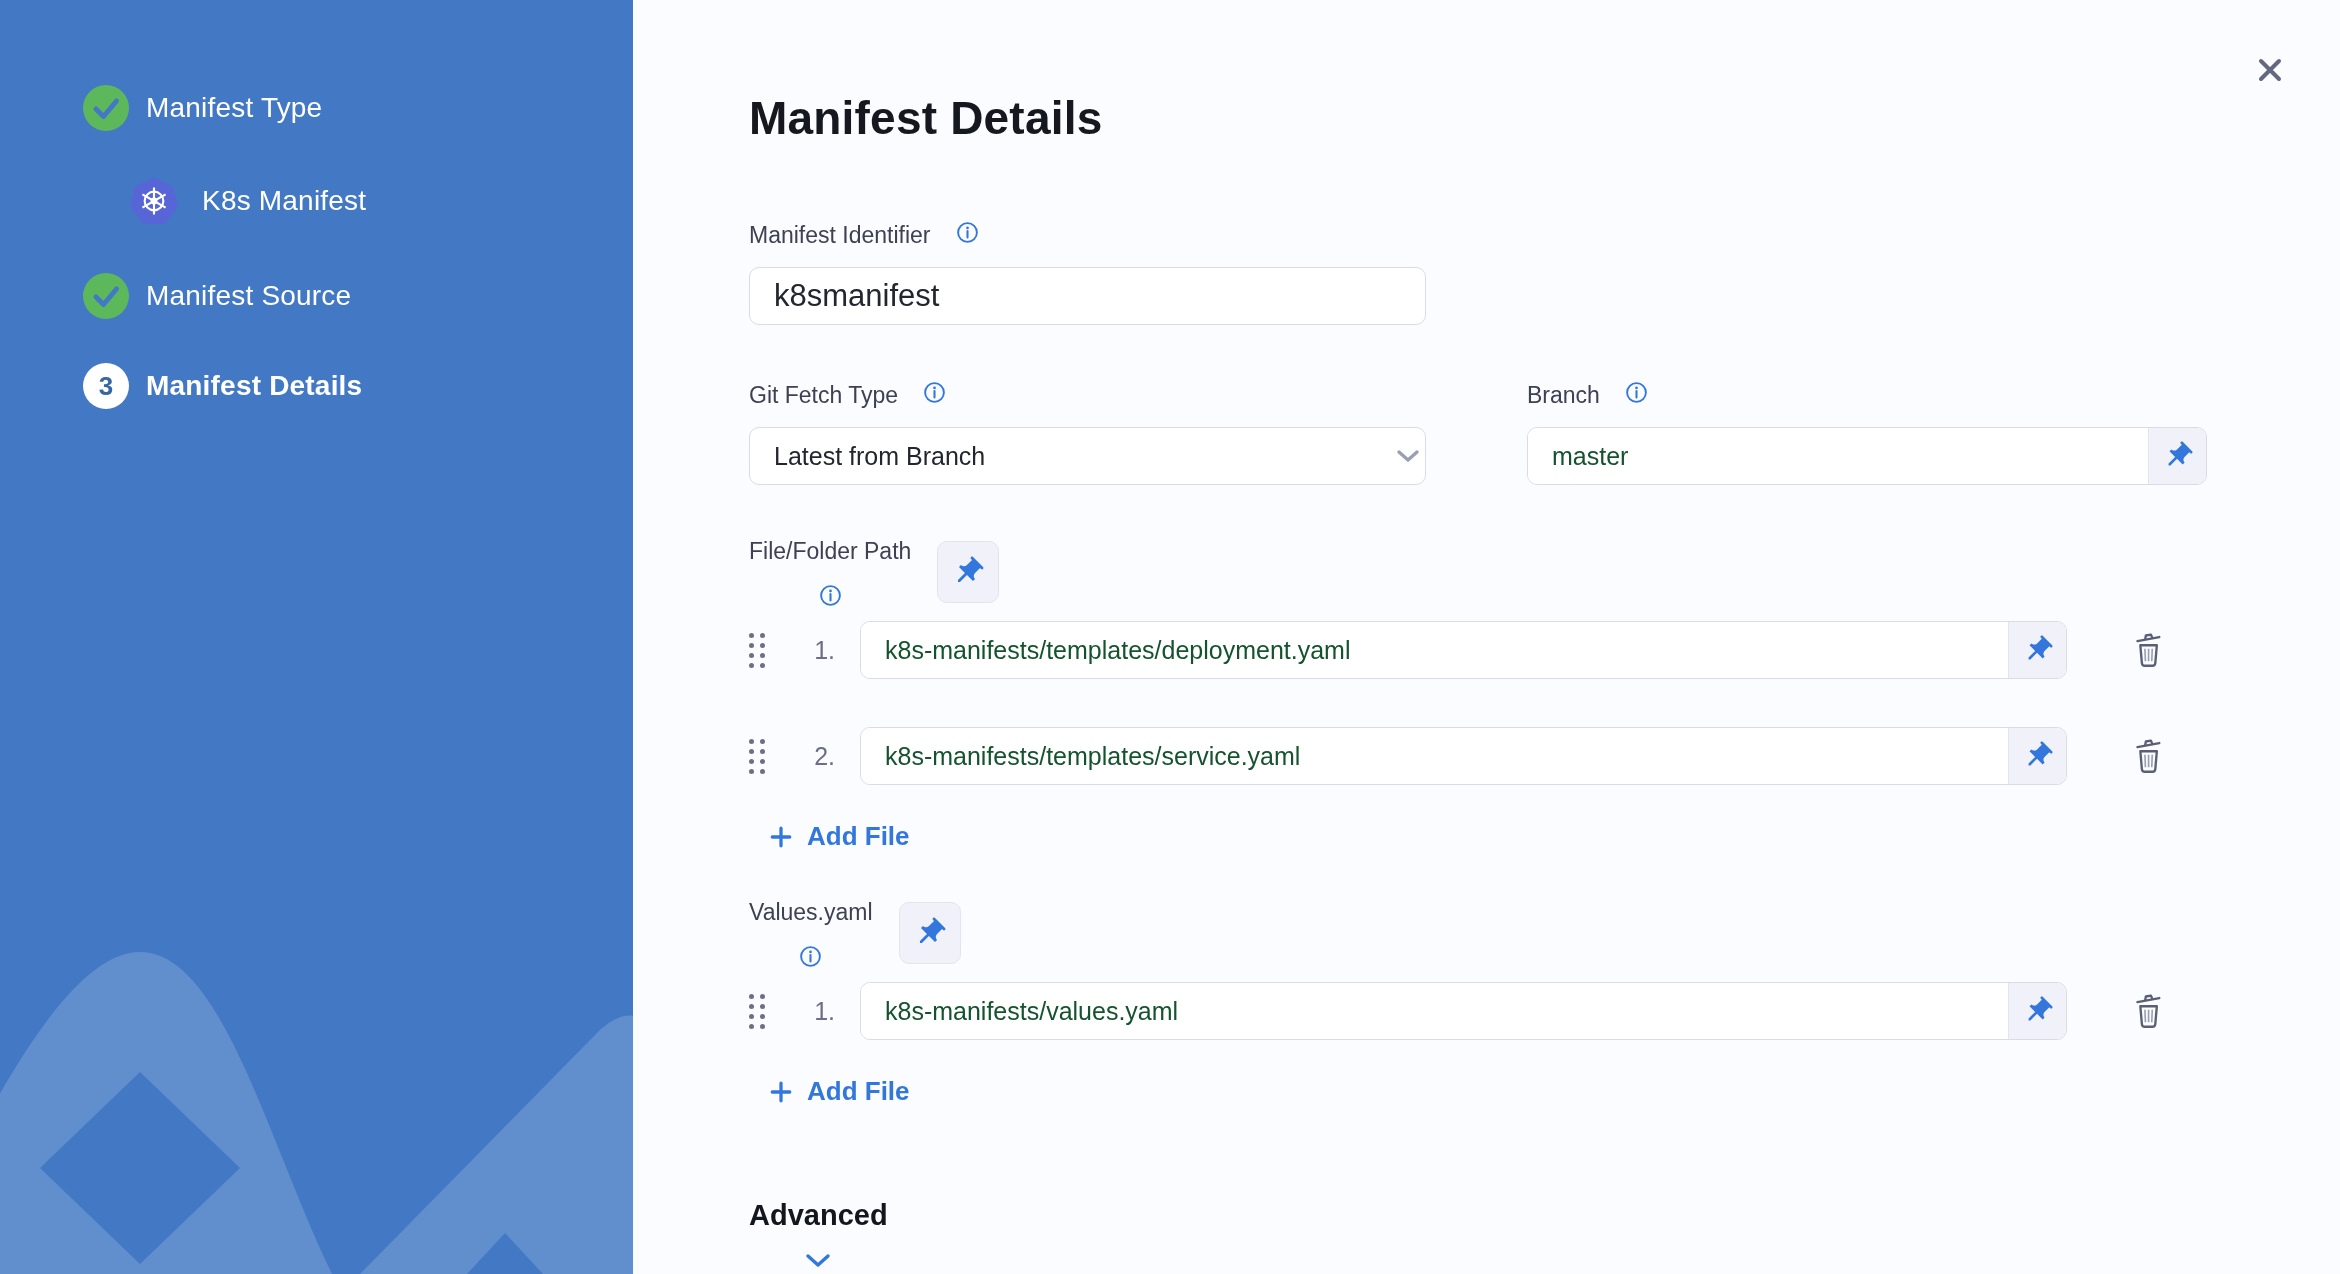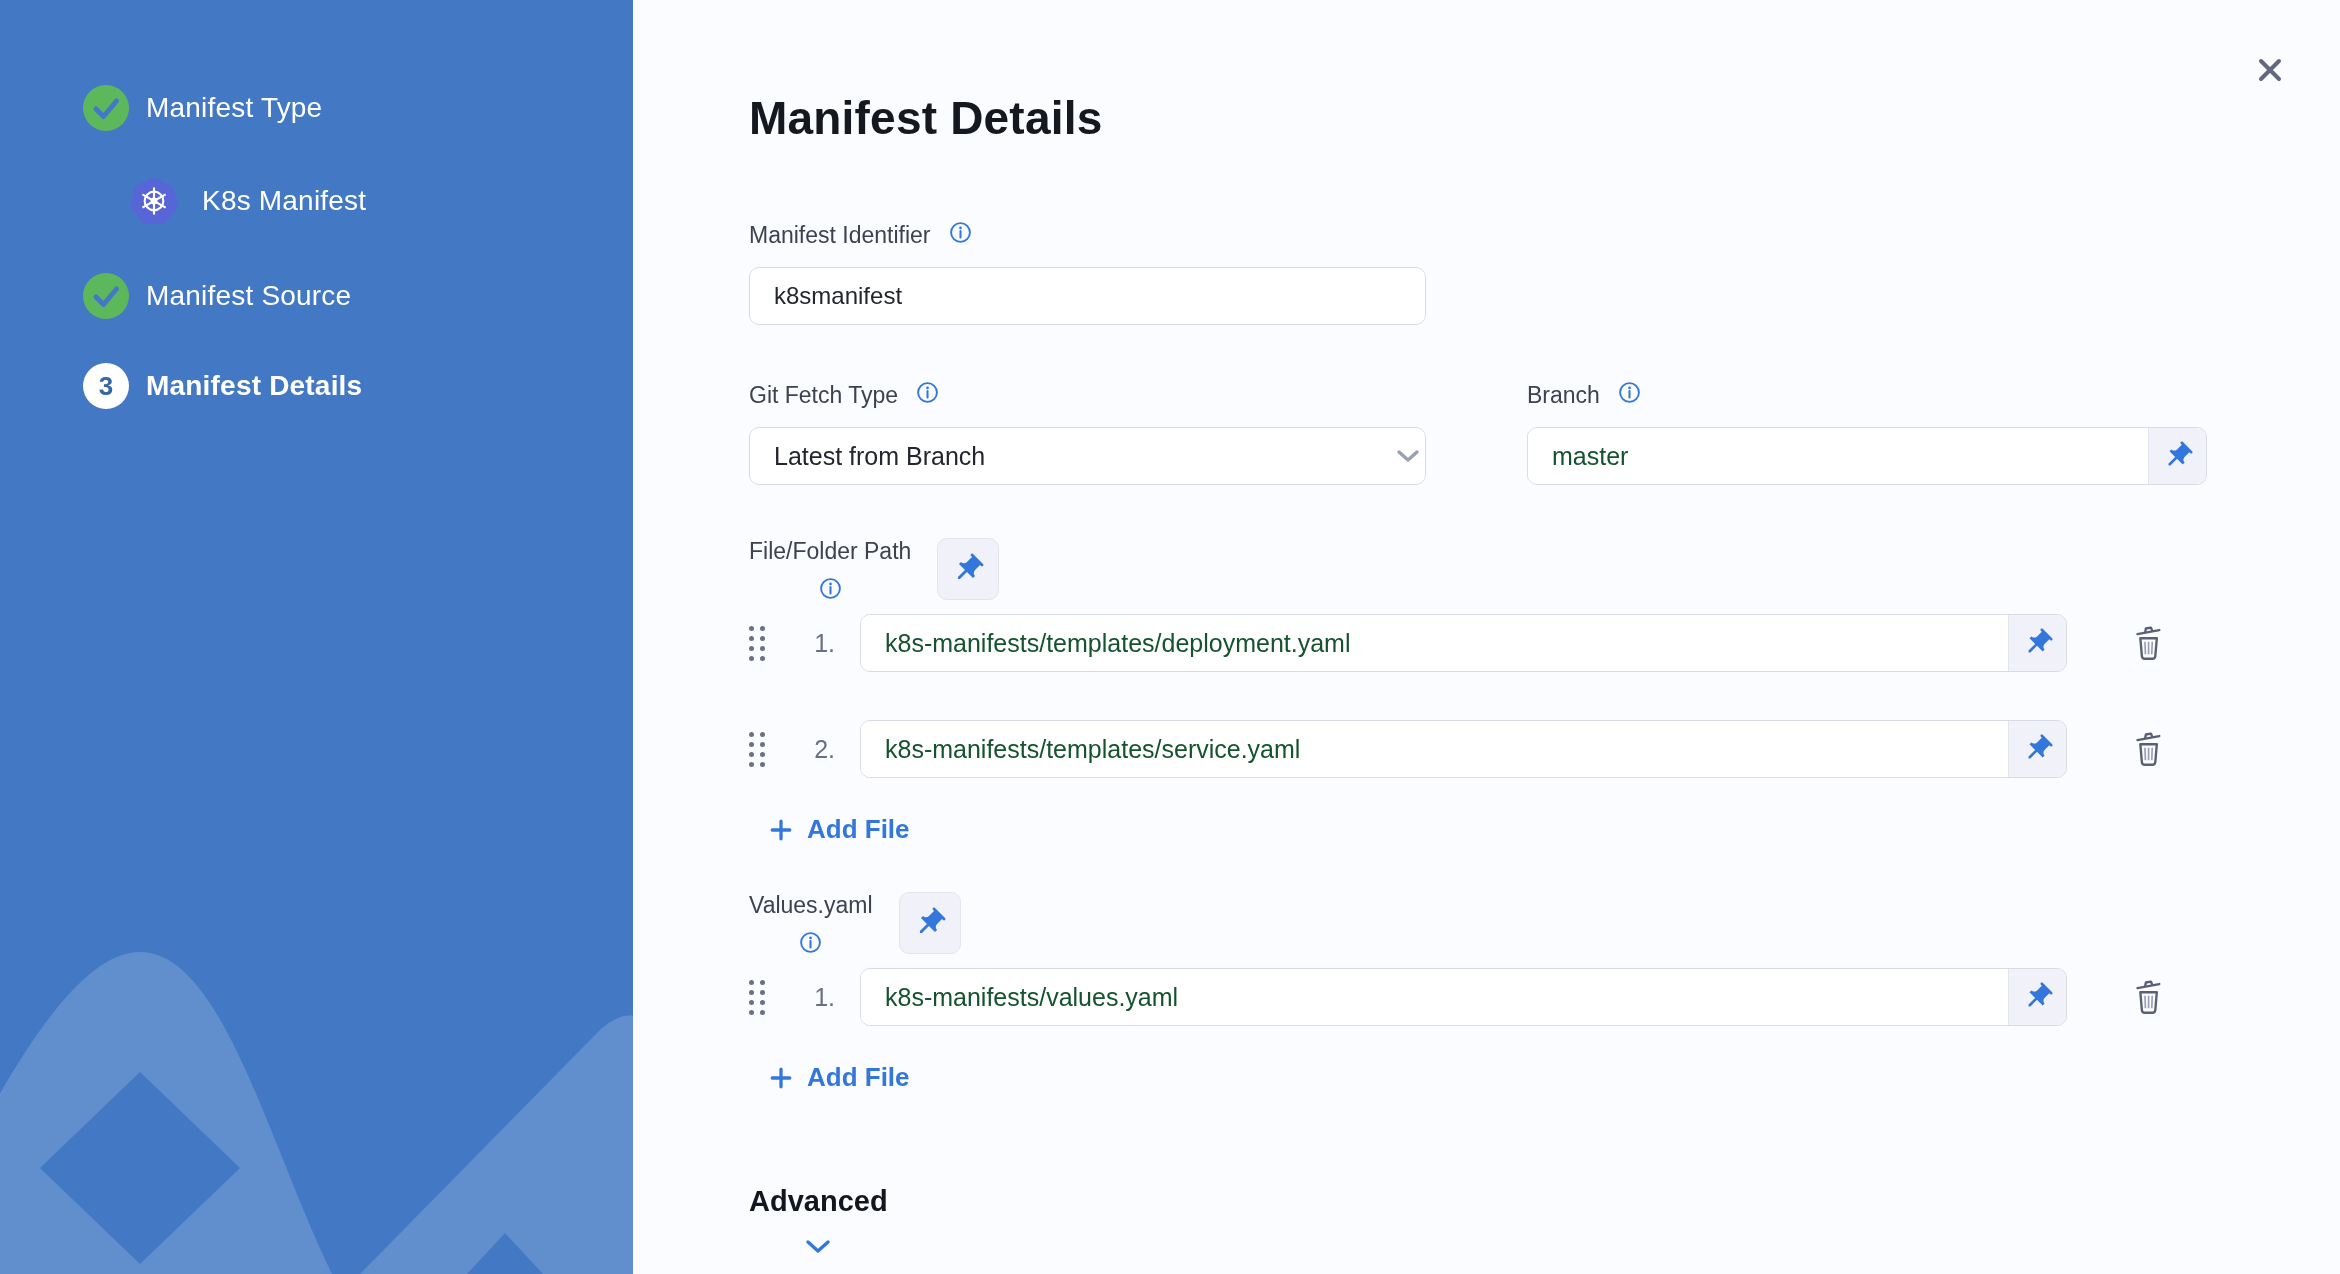--- a/index.html
+++ b/index.html
@@ -34,31 +34,31 @@
   .main { position:relative; flex:1; height:1274px; background:#FAFCFF; }
   .close-btn {
     position:absolute; top:48px; right:48px; width:44px; height:44px;
     background:none; border:none; cursor:pointer; display:flex;
     align-items:center; justify-content:center;
   }
   .content { padding:95px 50px 0 116px; }
   .page-title { font-size:46px; font-weight:700; color:#16181F; line-height:1; letter-spacing:.2px; }
 
   .field-label {
-    display:flex; align-items:center; gap:18px;
+    display:flex; align-items:center; gap:25px;
     font-size:23px; color:#3E4151; margin-bottom:18px; line-height:28px;
   }
   .info-icon { display:inline-flex; margin-top:-6px; }
 
   .f-identifier { margin-top:80px; width:677px; }
   .text-input {
     width:100%; height:58px; background:#FFFFFF;
     border:1.5px solid #D9DBE7; border-radius:10px;
     font-family:"Liberation Sans", sans-serif;
-    font-size:24px; color:#24262F; padding:0 24px; outline:none;
+    font-size:31px; color:#24262F; padding:0 24px; outline:none;
   }
 
   .row-two { margin-top:56px; display:flex; }
   .col-fetch { width:677px; }
   .col-branch { width:680px; margin-left:101px; }
   .select-box {
     width:100%; height:58px; background:#FFFFFF;
     border:1.5px solid #D9DBE7; border-radius:10px;
     display:flex; align-items:center; justify-content:space-between;
     padding:0 4px 0 24px; font-size:25px; color:#24262F; cursor:pointer;

